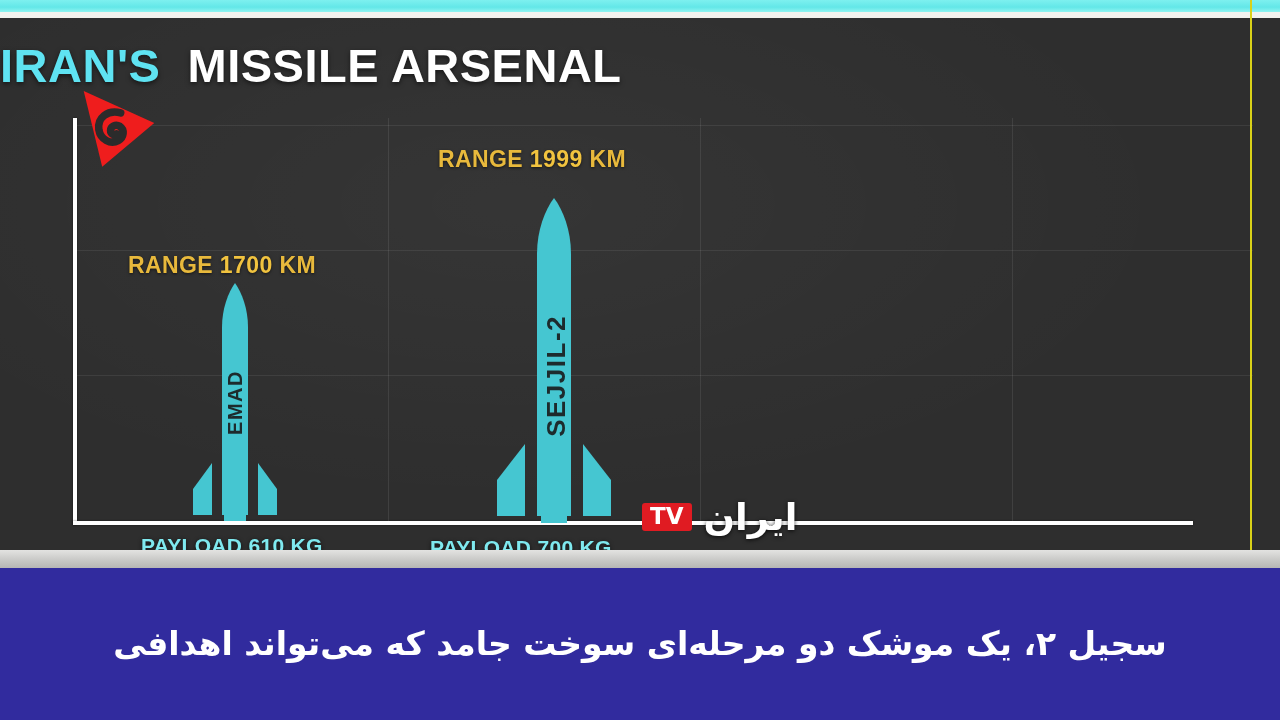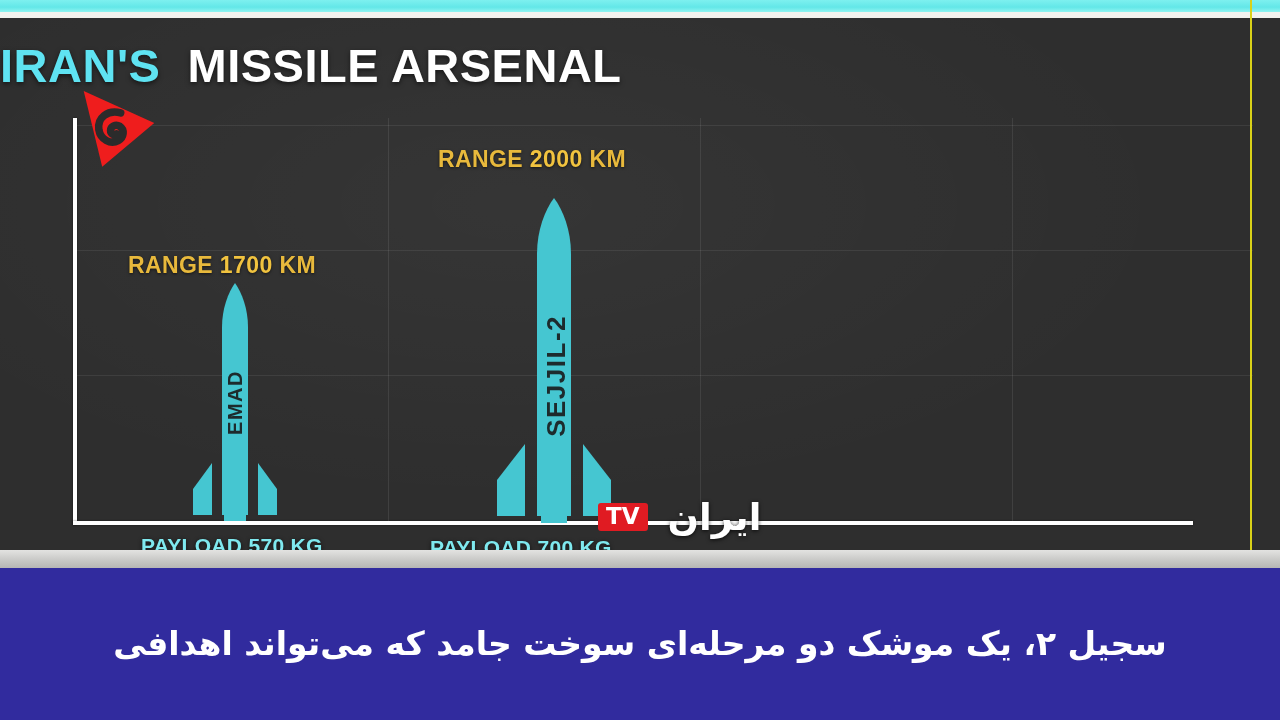--- a/index.html
+++ b/index.html
@@ -45,22 +45,22 @@
   .range-label .num{color:#f1c33f;font-weight:bold;}
   .payload-label{position:absolute;white-space:nowrap;color:#7fe9ef;
     font-size:21px;font-weight:bold;letter-spacing:.3px;
     text-shadow:0 1px 4px rgba(0,0,0,.7);}
   .missile-svg{position:absolute;}
   .missile-name{position:absolute;color:#1d2b2d;font-weight:bold;
     writing-mode:vertical-rl;transform:rotate(180deg);
     letter-spacing:1.5px;white-space:nowrap;}
 
   
-  .watermark{position:absolute;left:598px;top:496px;height:42px;display:flex;
-    align-items:center;gap:20px;text-align:right;}
+  .watermark{position:absolute;left:642px;top:496px;height:42px;display:flex;
+    align-items:center;gap:12px;text-align:right;}
   .wm-tv{background:#e01b22;color:#ffffff;font-size:23px;font-weight:bold;
     padding:1px 8px 3px 8px;border-radius:3px;letter-spacing:0px;
     font-family:"DejaVu Sans",sans-serif;line-height:1.05;}
   .wm-fa{color:#ffffff;font-size:37px;font-weight:bold;direction:rtl;
     text-shadow:0 1px 4px rgba(0,0,0,.8);line-height:1;
     font-family:"DejaVu Sans",sans-serif;}
 
   
   .yellow-rule{position:absolute;left:1250px;top:0;width:2px;height:568px;
     background:#d9d118;}
@@ -124,28 +124,28 @@
 
       <path d="M32 180 L32 232 L13 232 L13 206 Z" fill="#45c6d1"></path>
       <path d="M78 180 L78 232 L97 232 L97 206 Z" fill="#45c6d1"></path>
       <path d="M44 222 L66 222 L66 238 L44 238 Z" fill="#45c6d1"></path>
 
       <path d="M55 0 C48 10 42 26 42 44 L42 232 L68 232 L68 44 C68 26 62 10 55 0 Z" fill="#45c6d1"></path>
     </svg>
 
     <div class="missile-name" style="left:224px;top:370px;font-size:20px;">EMAD</div>
 
-    <div class="payload-label" style="left:141px;top:534px;">PAYLOAD 570 KG</div>
+    <div class="payload-label" style="left:141px;top:534px;">PAYLOAD 610 KG</div>
   </div>
 
   <div class="missile-group" style="left:0;top:0;width:1280px;height:560px;">
 
     <div class="range-label" style="left:438px;top:146px;">
       <span>RANGE</span>
-      <span class="num">2000</span>
+      <span class="num">1999</span>
       <span>KM</span>
     </div>
 
     <svg class="missile-svg" style="left:483px;top:198px;" width="142" height="325" viewBox="0 0 142 325">
 
       <path d="M42 246 L42 318 L14 318 L14 282 Z" fill="#45c6d1"></path>
       <path d="M100 246 L100 318 L128 318 L128 282 Z" fill="#45c6d1"></path>
       <path d="M58 300 L84 300 L84 325 L58 325 Z" fill="#45c6d1"></path>
 
       <path d="M71 0 C62 12 54 32 54 56 L54 318 L88 318 L88 56 C88 32 80 12 71 0 Z" fill="#45c6d1"></path>

